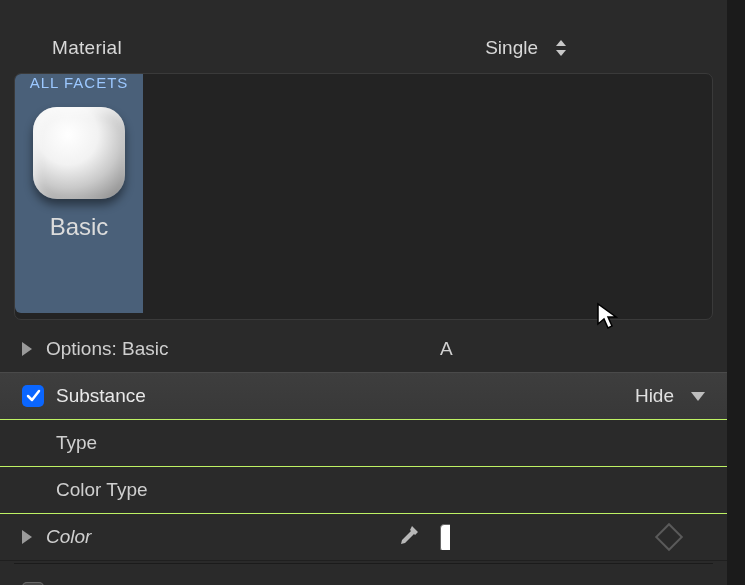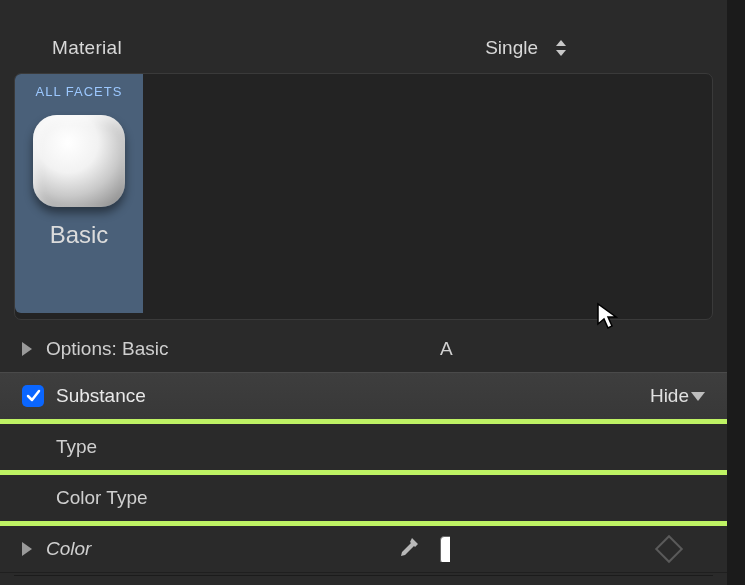--- a/index.html
+++ b/index.html
@@ -65,22 +65,21 @@
     top: 0;
     width: 128px;
     height: 239px;
     background: #4a6079;
     border-radius: 6px 0 0 6px;
     display: flex;
     flex-direction: column;
     align-items: center;
   }
   .facet-title {
-    margin-top: 10px;
-    font-size: 13px;
+    font-size: 15px;
     letter-spacing: 1px;
     color: #9cc8ff;
   }
   .swatch {
     margin-top: 16px;
     width: 92px;
     height: 92px;
     border-radius: 24px;
     background: radial-gradient(circle at 38% 30%, #ffffff 0%, #f2f2f2 35%, #c9c9c9 62%, #8e8e8e 92%);
     box-shadow: 0 6px 10px rgba(0,0,0,0.45), inset 4px 6px 10px rgba(255,255,255,0.6);
@@ -89,21 +88,21 @@
     margin-top: 14px;
     color: #dcdcdc;
     font-size: 24px;
   }
 
   
   .row {
     display: flex;
     align-items: center;
     height: 46px;
-    border-top: 5px solid #bef264;
+    border-top: 1px solid #bef264;
     padding-left: 22px;
     padding-right: 16px;
     position: relative;
   }
   .row.first { border-top: none; margin-top: 6px; }
   .row.selected {
     background: linear-gradient(#3e3e3e, #383838);
     border-top: 1px solid #4a4a4a;
   }
   .disclosure {
@@ -125,21 +124,21 @@
   .checkbox.unchecked { background: #444; box-shadow: inset 0 0 0 1px #666; }
   .checkbox.checked svg { display:block; }
   .row-label { color: #cfcfcf; }
   .row-label.bright { color: #e8e8e8; }
   .indent { margin-left: 34px; }
   .right-slot {
     position: absolute;
     right: 22px;
     display: flex;
     align-items: center;
-    gap: 2px;
+    gap: 17px;
     color: #e0e0e0;
   }
   .chevron-down {
     width: 0; height: 0;
     border-left: 7px solid transparent;
     border-right: 7px solid transparent;
     border-top: 9px solid #bdbdbd;
   }
   
   .eyedrop { position:absolute; left: 398px; }

